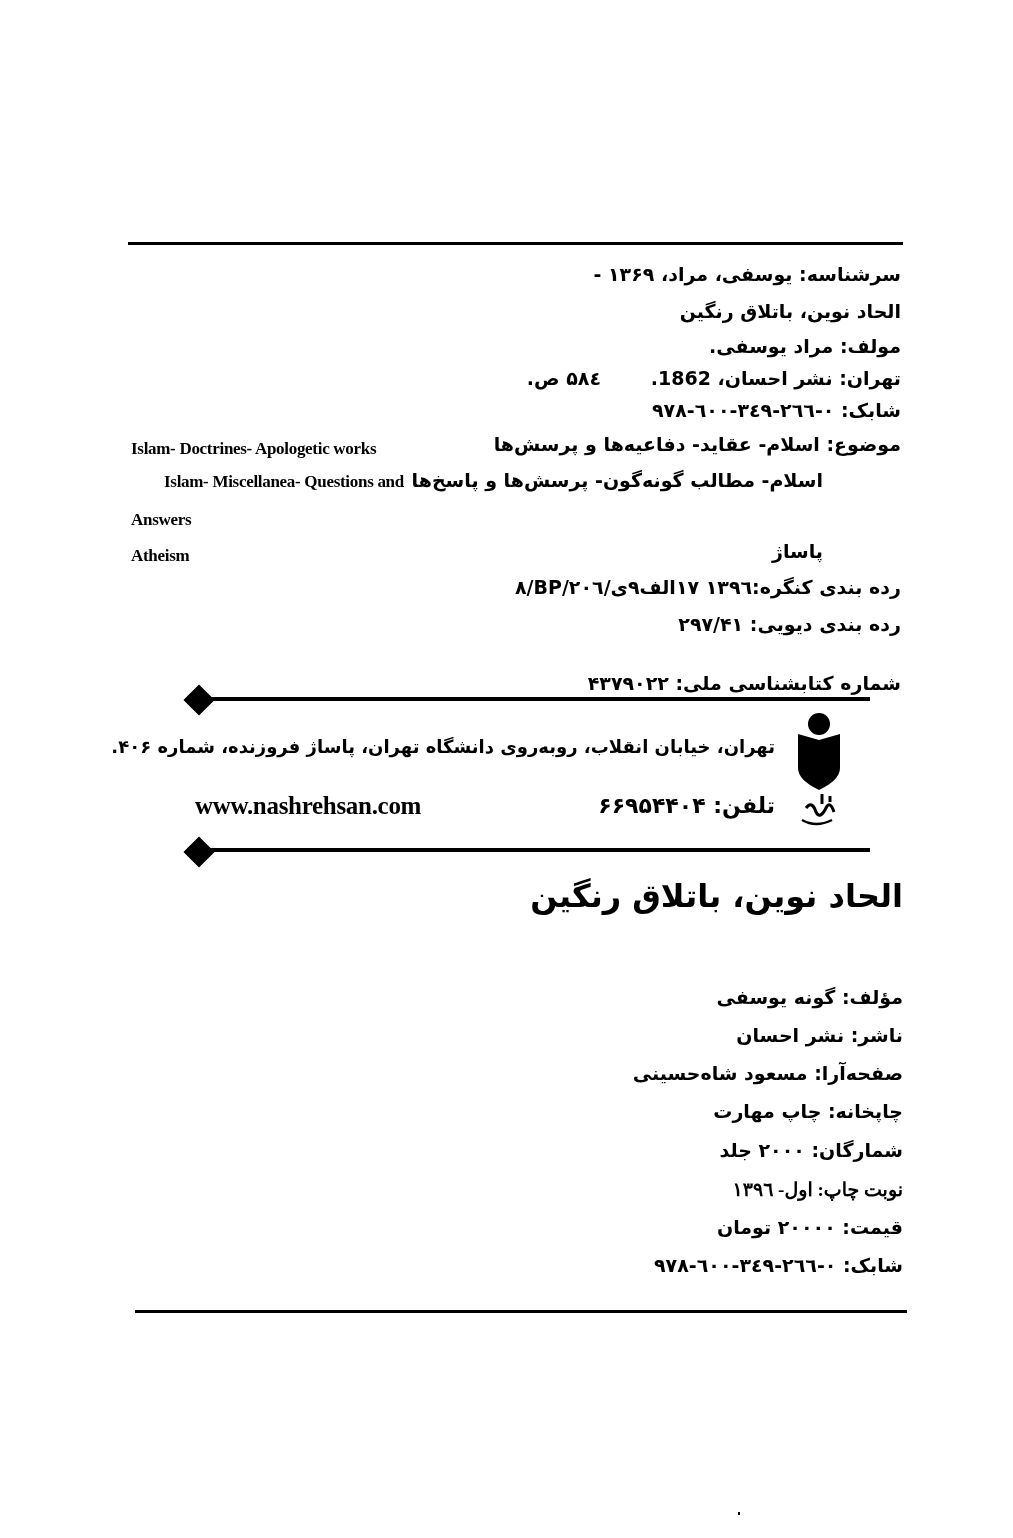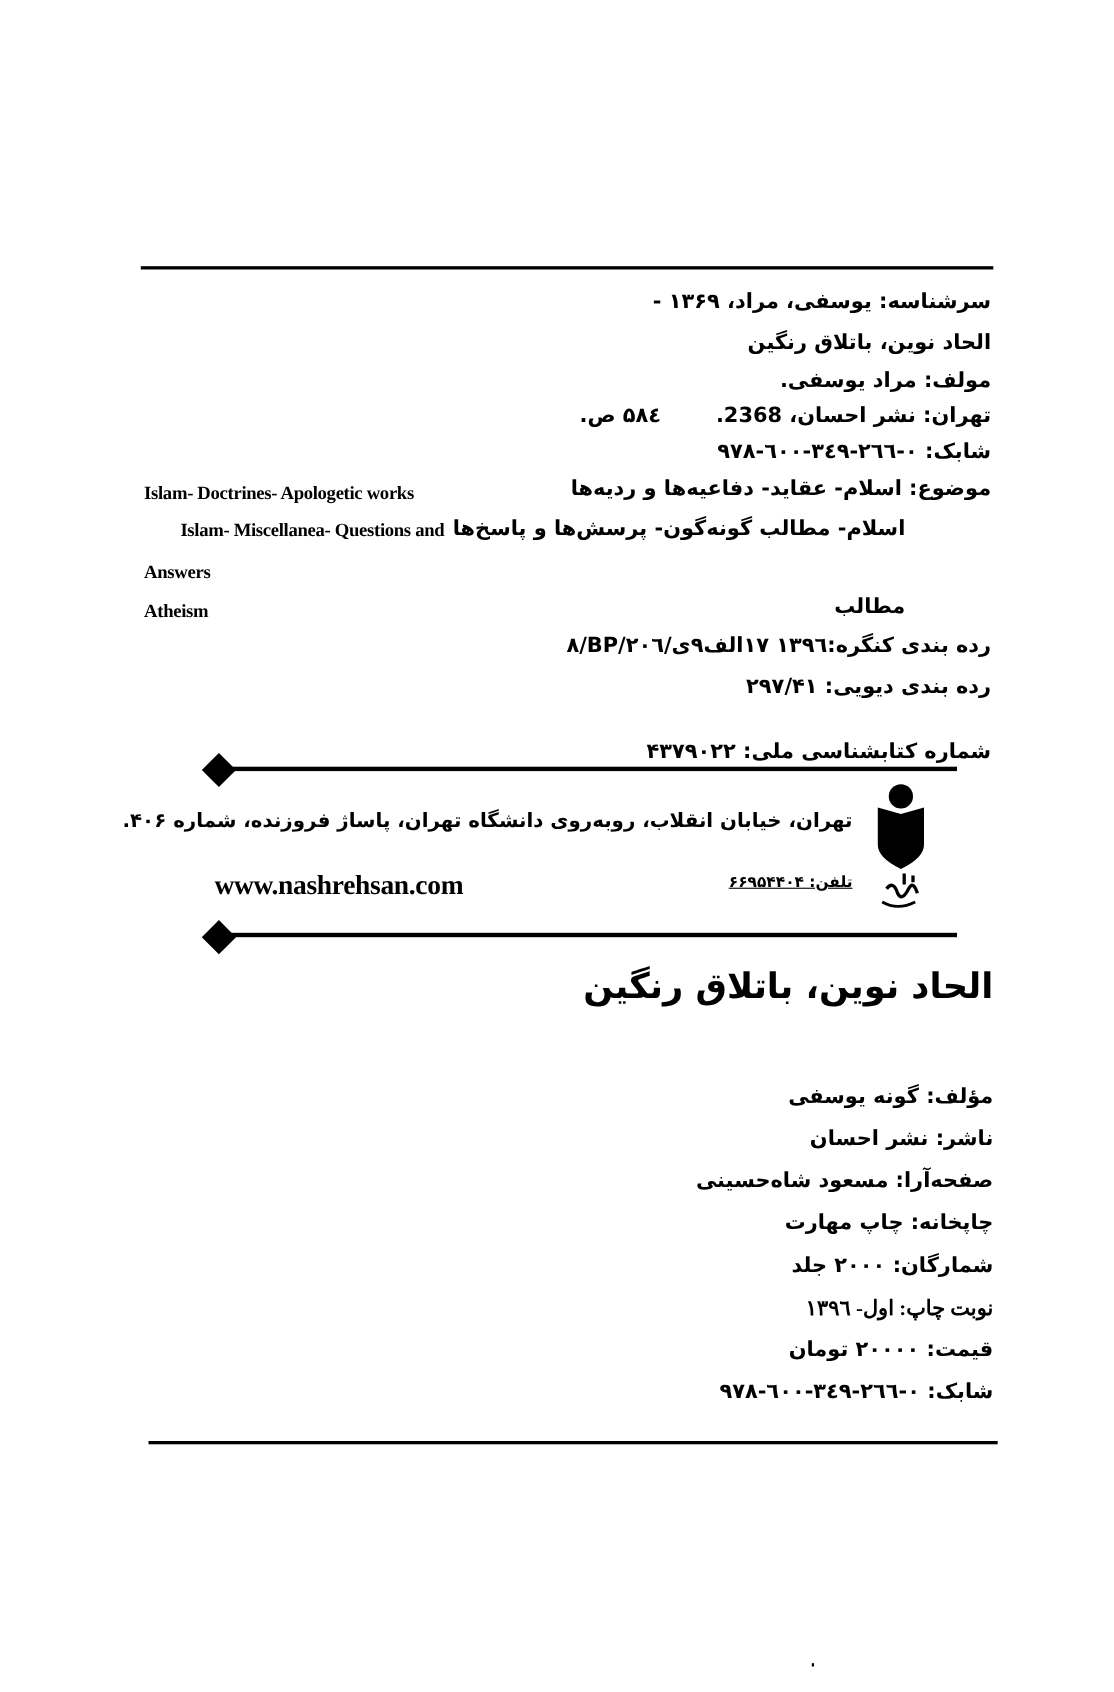--- a/index.html
+++ b/index.html
@@ -13,49 +13,49 @@
     .speck { position: absolute; width: 2px; height: 3px; background: #000; }
   </style>
 </head>
 <body>
 
 <div class="rule" style="left:128px; top:242px; width:775px; height:3px;"></div>
 
 <div class="fa" style="right:112px; top:265px;">سرشناسه: یوسفی، مراد، ۱۳۶۹ -</div>
 <div class="fa" style="right:112px; top:302px;">الحاد نوین، باتلاق رنگین</div>
 <div class="fa" style="right:112px; top:337px;margin-left:11px;">مولف: مراد یوسفی.</div>
-<div class="fa" style="right:112px; top:369px;">تهران: نشر احسان، 2368.</div>
+<div class="fa" style="right:112px; top:369px;">تهران: نشر احسان، 1862.</div>
 <div class="fa" style="right:412px; top:369px;">۵۸٤ ص.</div>
 <div class="fa" style="right:112px; top:401px;">شابک: ۰-۲٦٦-۳٤۹-٦۰۰-۹۷۸</div>
 
-<div class="fa" style="right:112px; top:435px;">موضوع: اسلام- عقاید- دفاعیه‌ها و ردیه‌ها</div>
+<div class="fa" style="right:112px; top:435px;">موضوع: اسلام- عقاید- دفاعیه‌ها و پرسش‌ها</div>
 <div class="en" style="left:131px; top:440px;">Islam- Doctrines- Apologetic works</div>
 <div class="fa" style="right:190px; top:471px;text-align:center;">اسلام- مطالب گونه‌گون- پرسش‌ها و پاسخ‌ها</div>
 <div class="en" style="left:131px; top:473px;margin-left:33px;">Islam- Miscellanea- Questions and</div>
 <div class="en" style="left:131px; top:511px;">Answers</div>
-<div class="fa" style="right:190px; top:542px;">مطالب</div>
+<div class="fa" style="right:190px; top:542px;">پاساژ</div>
 <div class="en" style="left:131px; top:547px;">Atheism</div>
 
 <div class="fa" style="right:112px; top:578px;">رده بندی کنگره:۱۳۹٦  ۱۷الف۹ی/BP/۲۰٦/۸</div>
 <div class="fa" style="right:112px; top:615px;">رده بندی دیویی: ۲۹۷/۴۱</div>
 <div class="fa" style="right:112px; top:674px;">شماره کتابشناسی ملی: ۴۳۷۹۰۲۲</div>
 
 <div class="diamond" style="left:188px; top:689px;"></div>
 <div class="rule" style="left:198px; top:697px; width:672px; height:4px;"></div>
 
 <svg class="logo" width="56" height="120" viewBox="0 0 56 120" style="left:792px; top:708px;">
   <circle cx="27" cy="16" r="11" fill="#000"></circle>
   <path d="M6 26 L27 32 L48 26 L48 60 Q48 72 27 82 Q6 72 6 60 Z" fill="#000"></path>
   <path d="M14 100 Q20 92 24 104 Q28 112 34 100 Q38 92 42 104" stroke="#000" stroke-width="3" fill="none"></path>
   <path d="M30 86 L30 96 M38 88 L38 94" stroke="#000" stroke-width="3" fill="none"></path>
   <path d="M10 112 Q24 120 40 112" stroke="#000" stroke-width="2.5" fill="none"></path>
 </svg>
 
 <div class="fa" style="right:238px; top:738px; font-size:18px;">تهران، خیابان انقلاب، روبه‌روی دانشگاه تهران، پاساژ فروزنده، شماره ۴۰۶.</div>
-<div class="fa" style="right:238px; top:795px; font-size:14px;text-decoration:underline;">تلفن: ۶۶۹۵۴۴۰۴</div>
+<div class="fa" style="right:238px; top:795px; font-size:22px;">تلفن: ۶۶۹۵۴۴۰۴</div>
 <div class="en" style="left:195px; top:793px; font-size:25px;">www.nashrehsan.com</div>
 
 <div class="diamond" style="left:188px; top:841px;"></div>
 <div class="rule" style="left:198px; top:848px; width:672px; height:4px;"></div>
 
 <div class="title" style="right:110px; top:880px;">الحاد نوین، باتلاق رنگین</div>
 
 <div class="fa" style="right:110px; top:988px;">مؤلف: گونه یوسفی</div>
 <div class="fa" style="right:110px; top:1026px;">ناشر: نشر احسان</div>
 <div class="fa" style="right:110px; top:1064px;">صفحه‌آرا: مسعود شاه‌حسینی</div>

